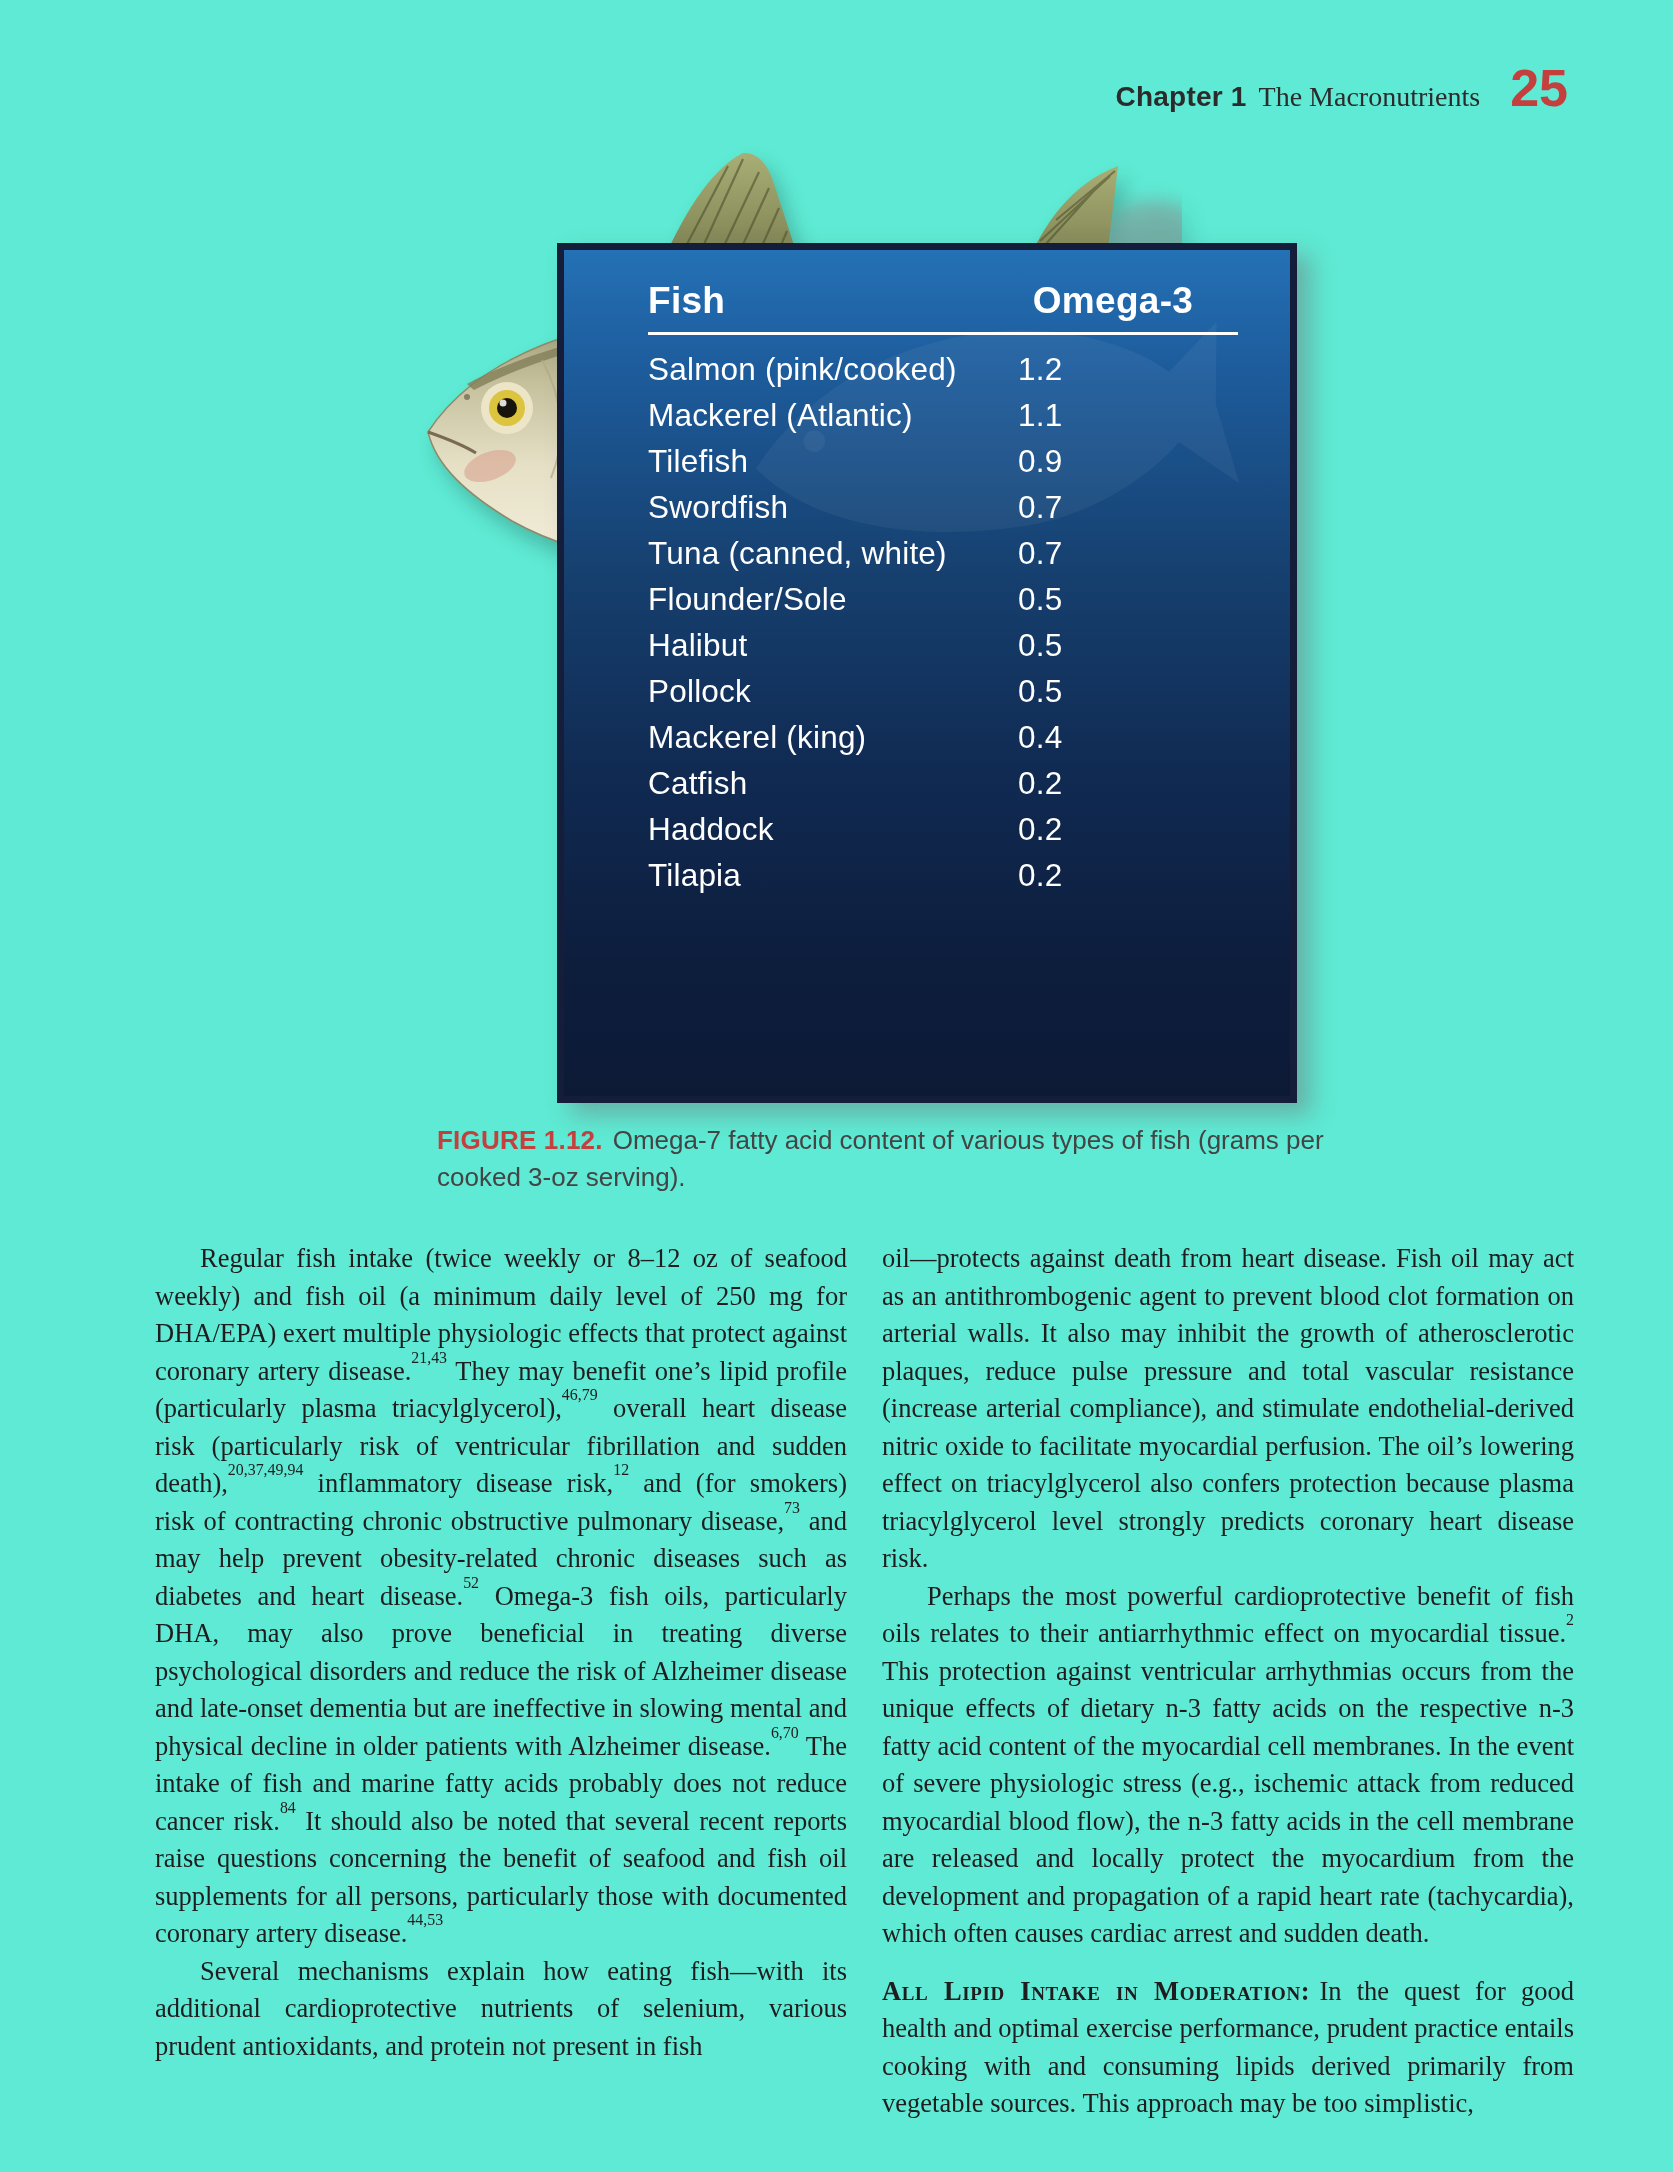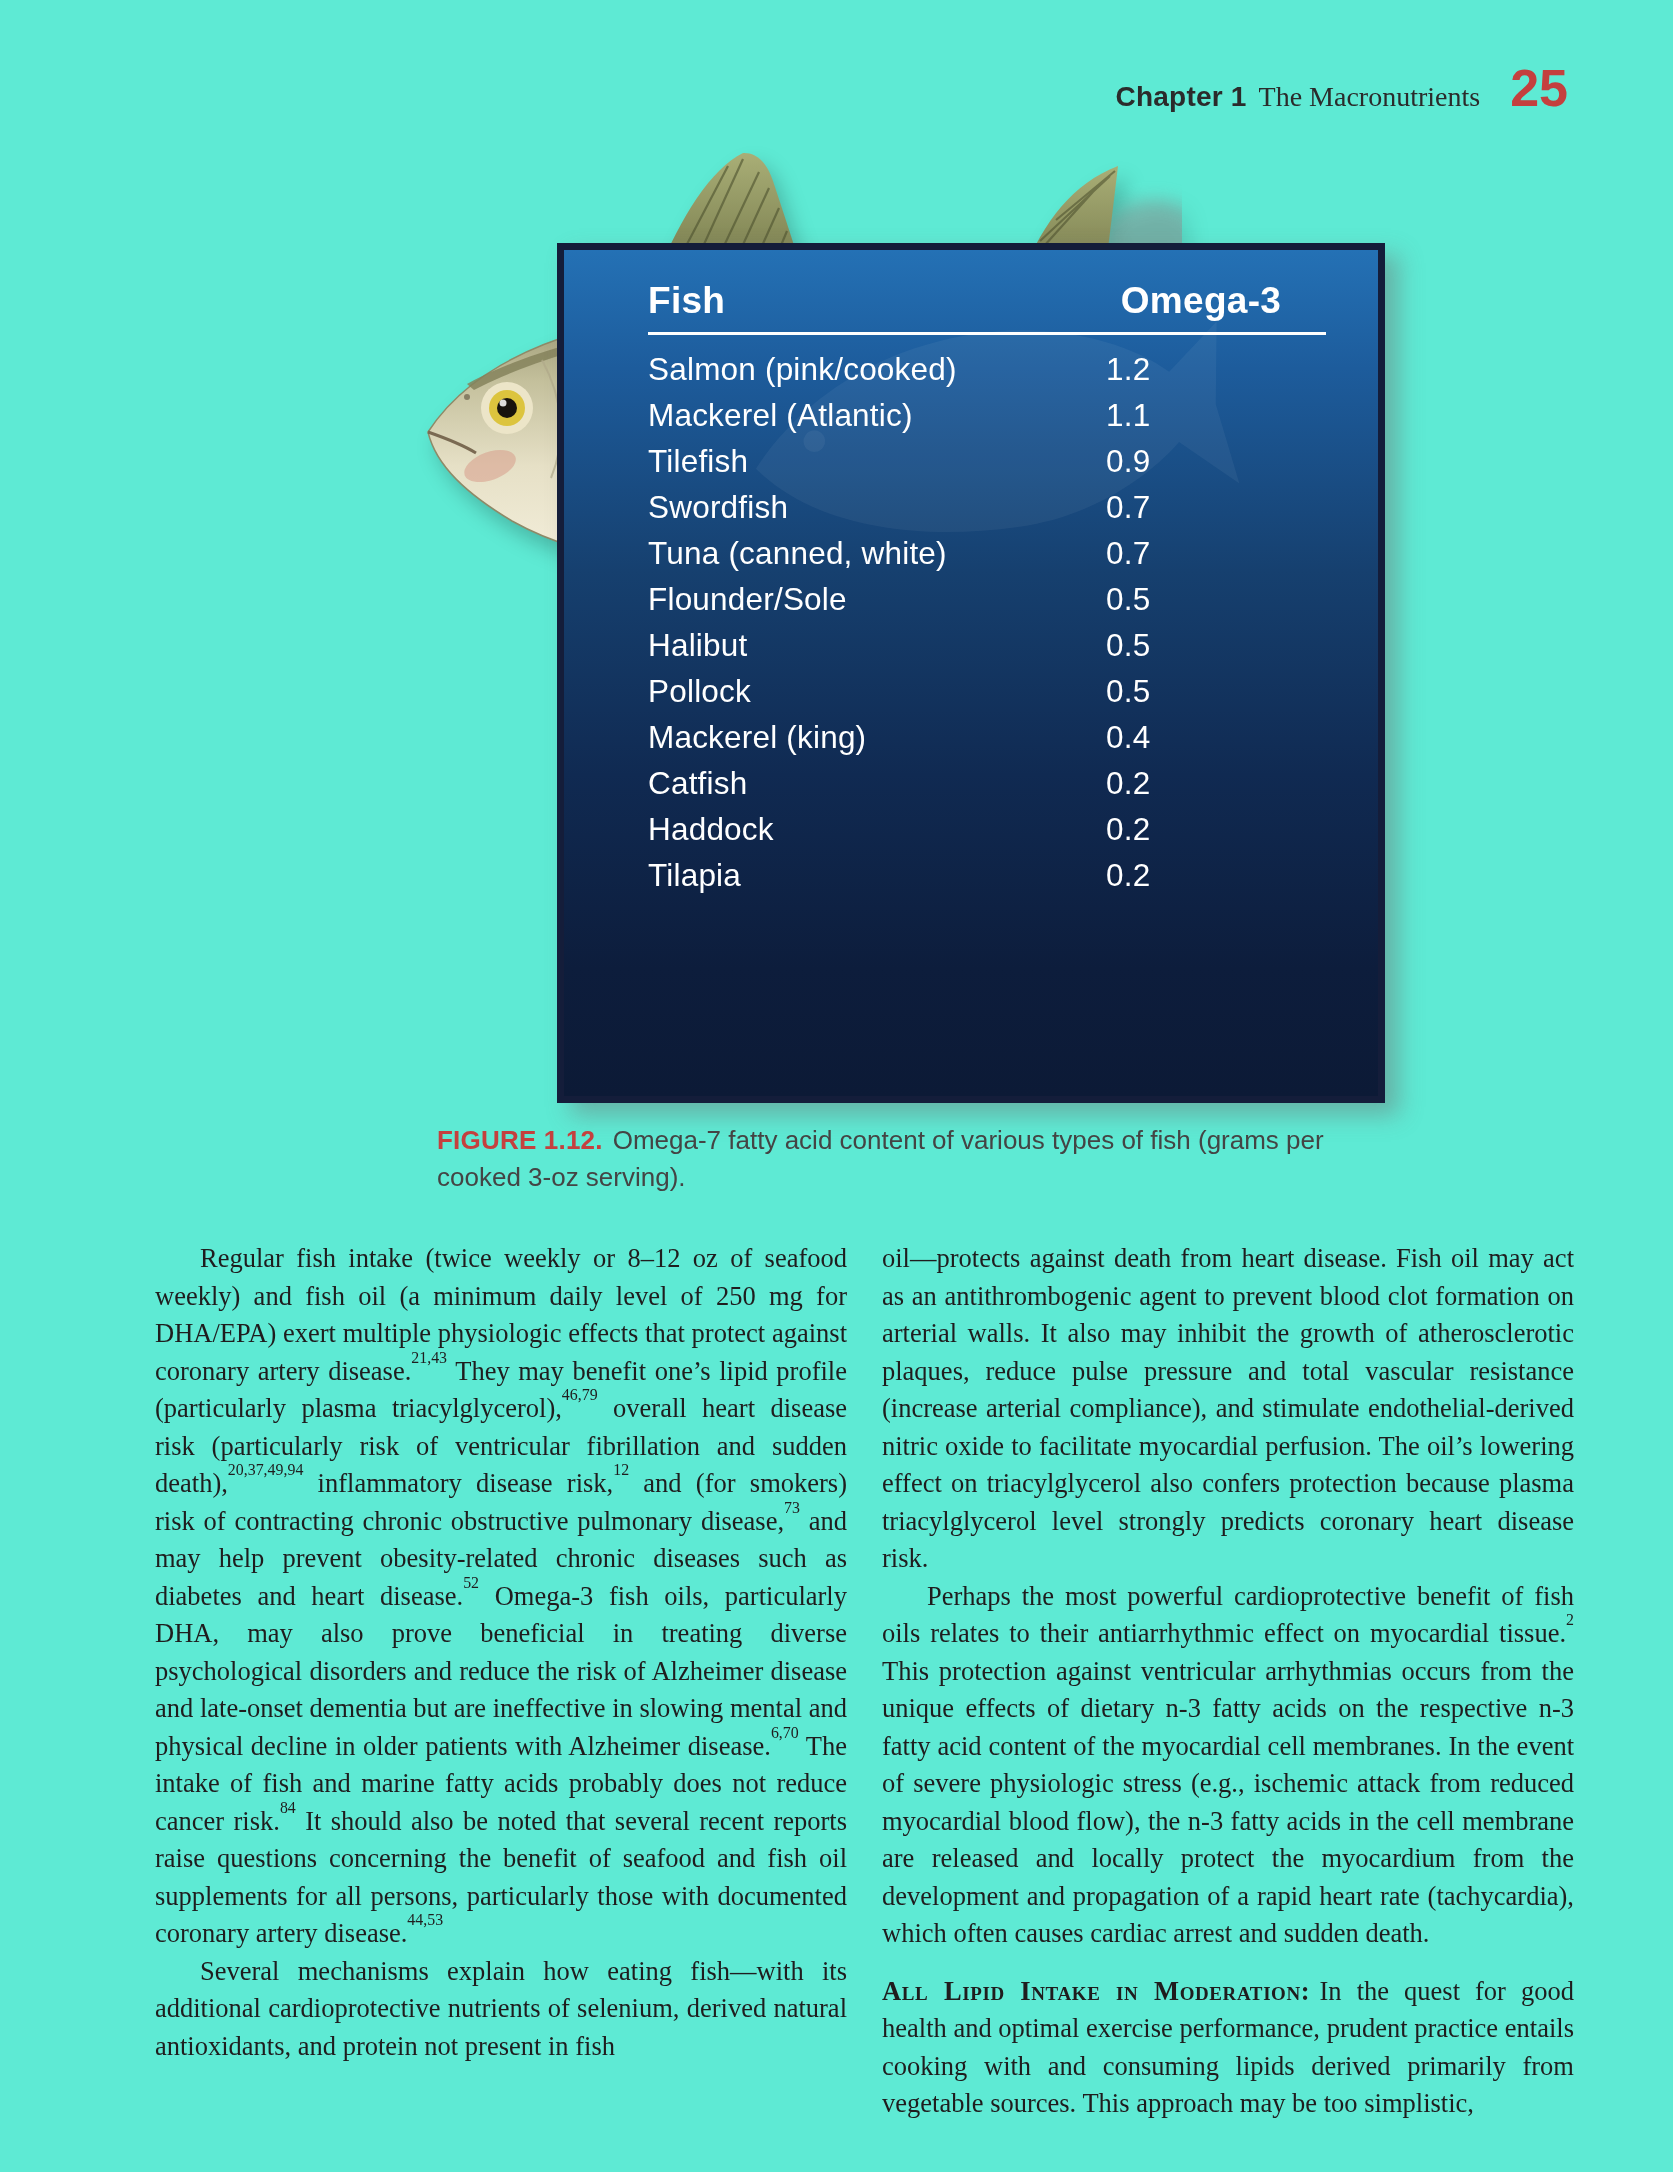--- a/index.html
+++ b/index.html
@@ -35,21 +35,21 @@
   .chap-title{font-size:28px;color:var(--header-text,#2b2b2b);margin-left:12px;font-family:Liberation Serif, serif;}
   .page-number{font-size:52px;font-weight:bold;color:var(--accent-red,#c4403e);margin-left:30px;}
 
   
   .fish-art{
     position:absolute;left:412px;top:136px;width:770px;height:440px;
     z-index:1;
     filter:drop-shadow(8px 12px 10px rgba(0,0,0,.22));
   }
   .panel{
-    position:absolute;left:557px;top:243px;width:828px;height:860px;
+    position:absolute;left:557px;top:243px;width:740px;height:860px;
     z-index:2;
     border:7px solid var(--panel-border,#141d3a);
     background:linear-gradient(180deg,
       var(--panel-top,#2471b5) 0%,
       #1d5c9c 14%, #16406f 38%, #102a52 62%, #0d1d3c 85%,
       var(--panel-bottom,#0c1a36) 100%);
     box-shadow:14px 12px 22px rgba(110,110,110,.45);
     color:var(--table-text,#fff);
     font-family:"Liberation Sans","DejaVu Sans",sans-serif;
     overflow:hidden;
@@ -240,21 +240,21 @@
       </div>
   </figure>
 
   <div class="figcaption">
     <span class="fig-label">FIGURE 1.12.</span><span>Omega-7 fatty acid content of various types of fish (grams per cooked 3-oz serving).</span>
   </div>
 
   <main>
     <div class="col col-left">
       <p class="indent">Regular fish intake (twice weekly or 8–12 oz of seafood weekly) and fish oil (a minimum daily level of 250 mg for DHA/EPA) exert multiple physiologic effects that protect against coronary artery disease.<sup>21,43</sup> They may benefit one’s lipid profile (particularly plasma triacylglycerol),<sup>46,79</sup> overall heart disease risk (particularly risk of ventricular fibrillation and sudden death),<sup>20,37,49,94</sup> inflammatory disease risk,<sup>12</sup> and (for smokers) risk of contracting chronic obstructive pulmonary disease,<sup>73</sup> and may help prevent obesity-related chronic diseases such as diabetes and heart disease.<sup>52</sup> Omega-3 fish oils, particularly DHA, may also prove beneficial in treating diverse psychological disorders and reduce the risk of Alzheimer disease and late-onset dementia but are ineffective in slowing mental and physical decline in older patients with Alzheimer disease.<sup>6,70</sup> The intake of fish and marine fatty acids probably does not reduce cancer risk.<sup>84</sup> It should also be noted that several recent reports raise questions concerning the benefit of seafood and fish oil supplements for all persons, particularly those with documented coronary artery disease.<sup>44,53</sup></p>
-      <p class="indent">Several mechanisms explain how eating fish—with its additional cardioprotective nutrients of selenium, derived natural antioxidants, and protein not present in fish</p>
+      <p class="indent">Several mechanisms explain how eating fish—with its additional cardioprotective nutrients of selenium, various prudent antioxidants, and protein not present in fish</p>
     </div>
     <div class="col col-right">
       <p class="noindent">oil—protects against death from heart disease. Fish oil may act as an antithrombogenic agent to prevent blood clot formation on arterial walls. It also may inhibit the growth of atherosclerotic plaques, reduce pulse pressure and total vascular resistance (increase arterial compliance), and stimulate endothelial-derived nitric oxide to facilitate myocardial perfusion. The oil’s lowering effect on triacylglycerol also confers protection because plasma triacylglycerol level strongly predicts coronary heart disease risk.</p>
       <p class="indent">Perhaps the most powerful cardioprotective benefit of fish oils relates to their antiarrhythmic effect on myocardial tissue.<sup>2</sup> This protection against ventricular arrhythmias occurs from the unique effects of dietary n-3 fatty acids on the respective n-3 fatty acid content of the myocardial cell membranes. In the event of severe physiologic stress (e.g., ischemic attack from reduced myocardial blood flow), the n-3 fatty acids in the cell membrane are released and locally protect the myocardium from the development and propagation of a rapid heart rate (tachycardia), which often causes cardiac arrest and sudden death.</p>
       <p class="moderation">
         <span class="runin">All Lipid Intake in Moderation:</span><span>In the quest for good health and optimal exercise performance, prudent practice entails cooking with and consuming lipids derived primarily from vegetable sources. This approach may be too simplistic,</span>
       </p>
     </div>
   </main>
 

